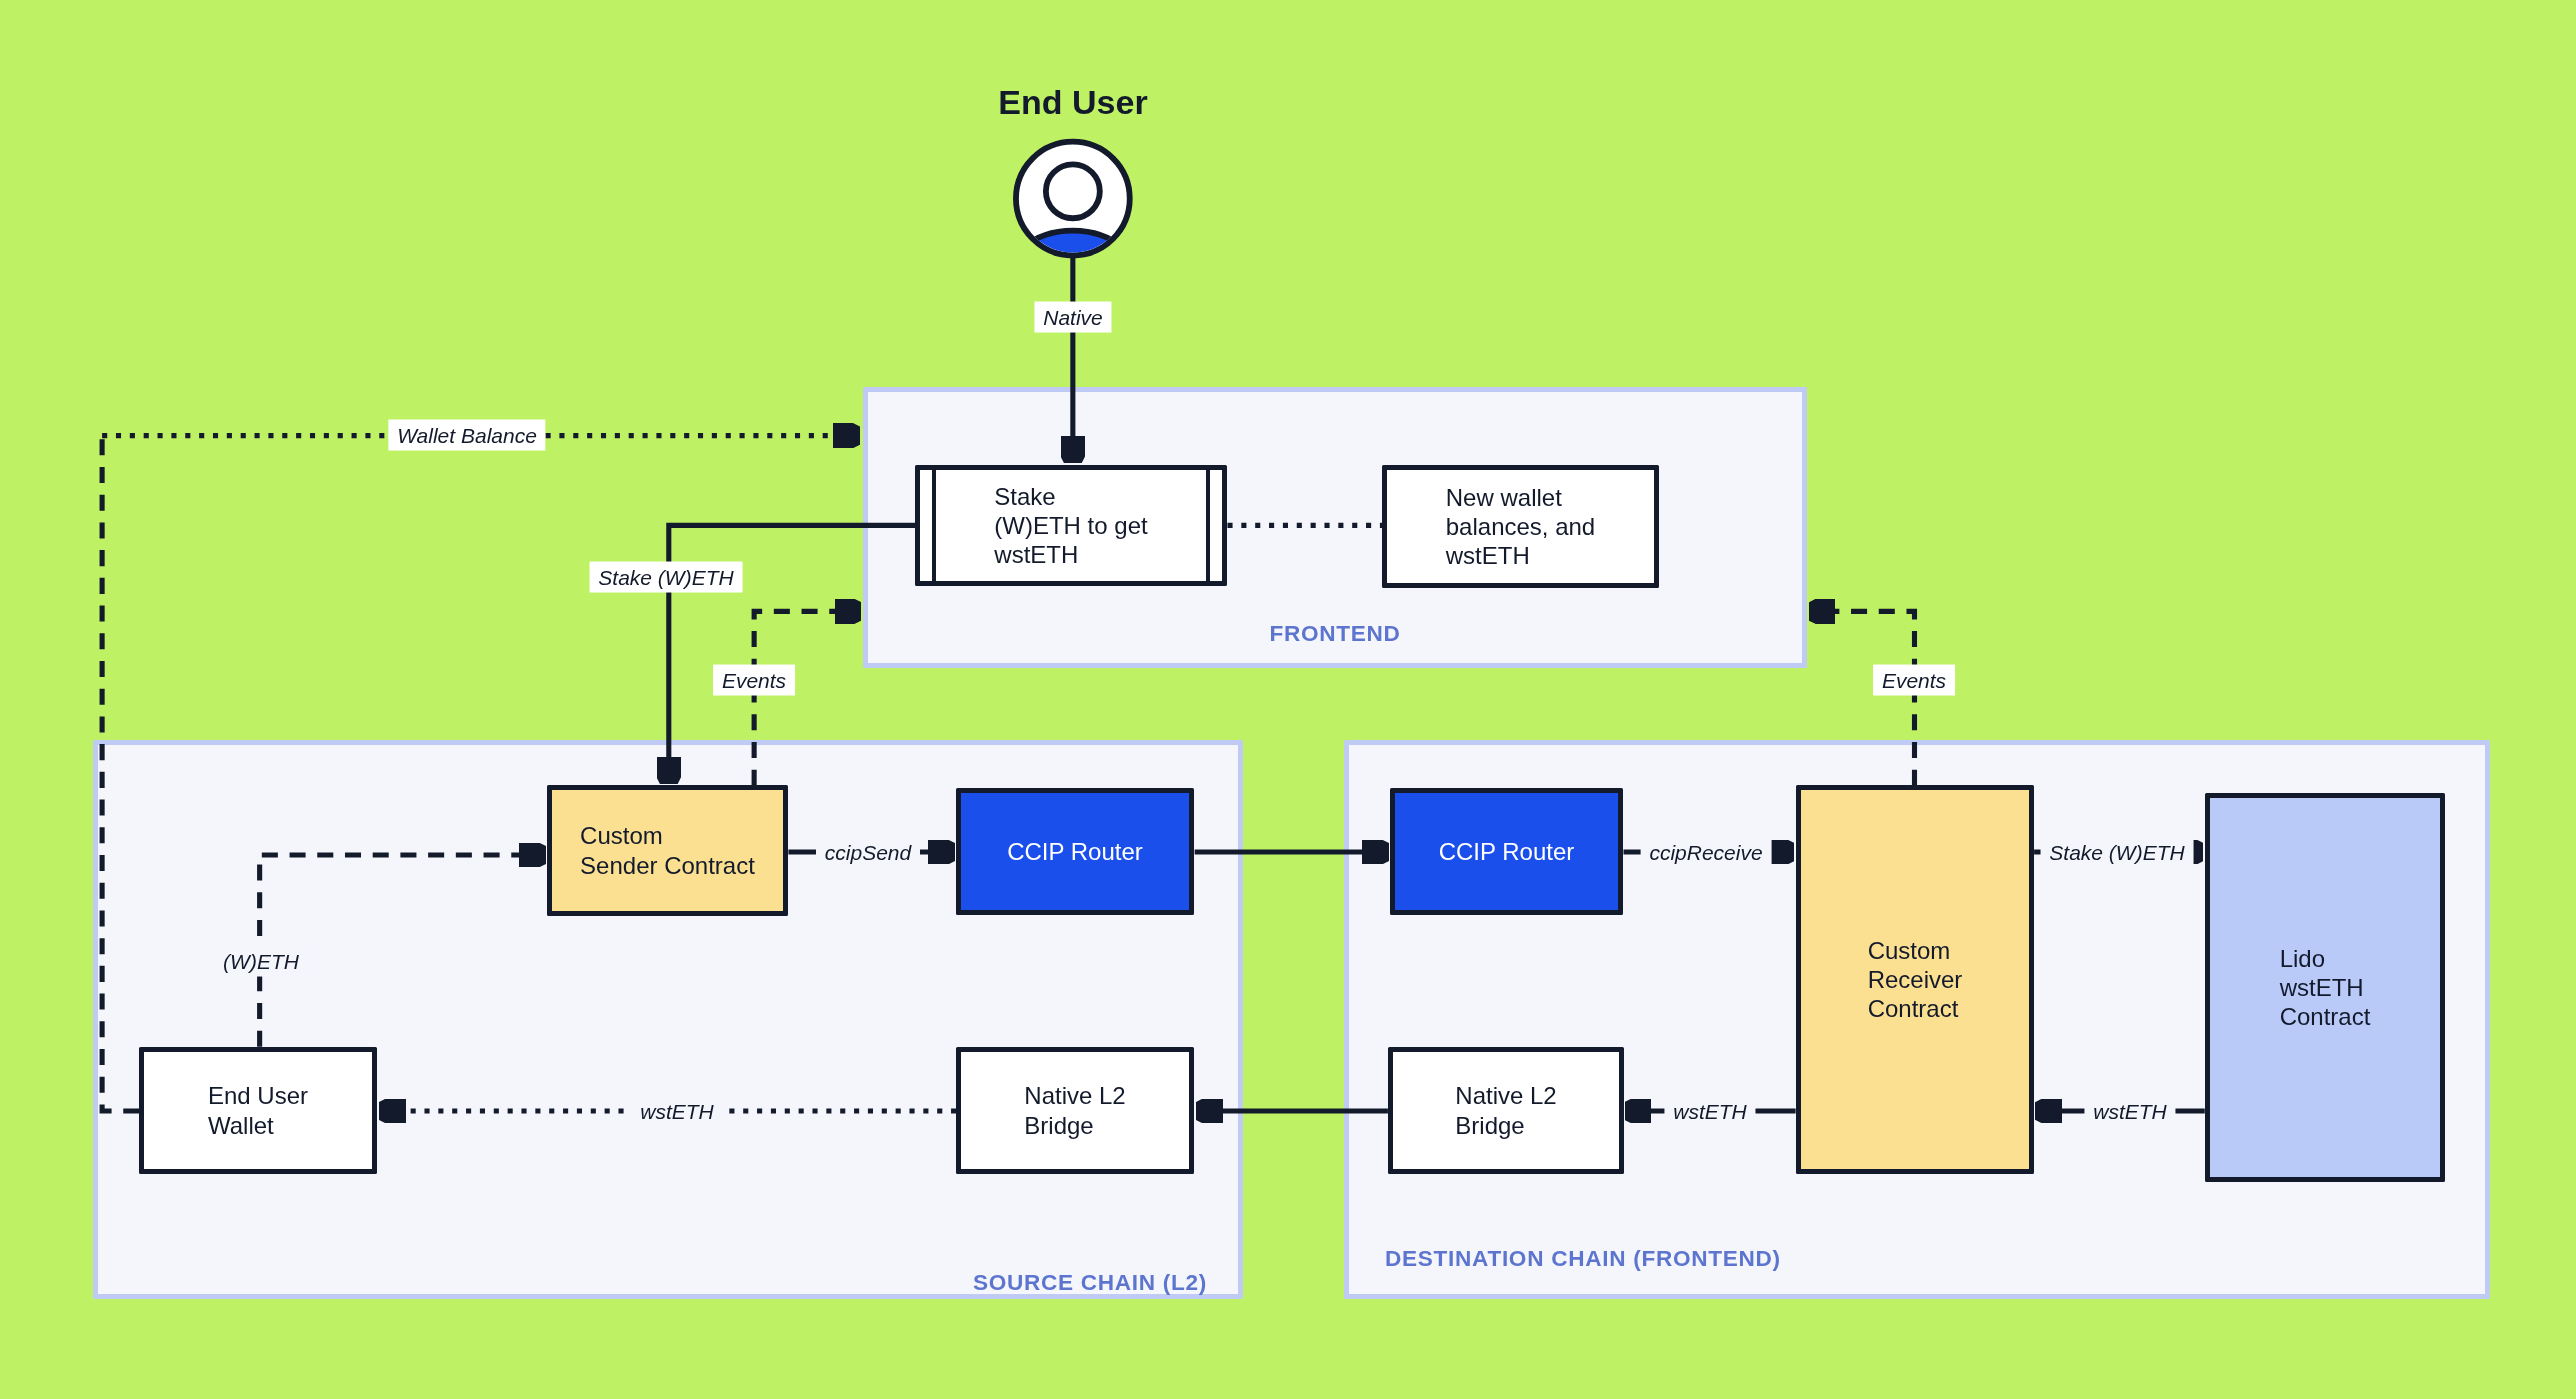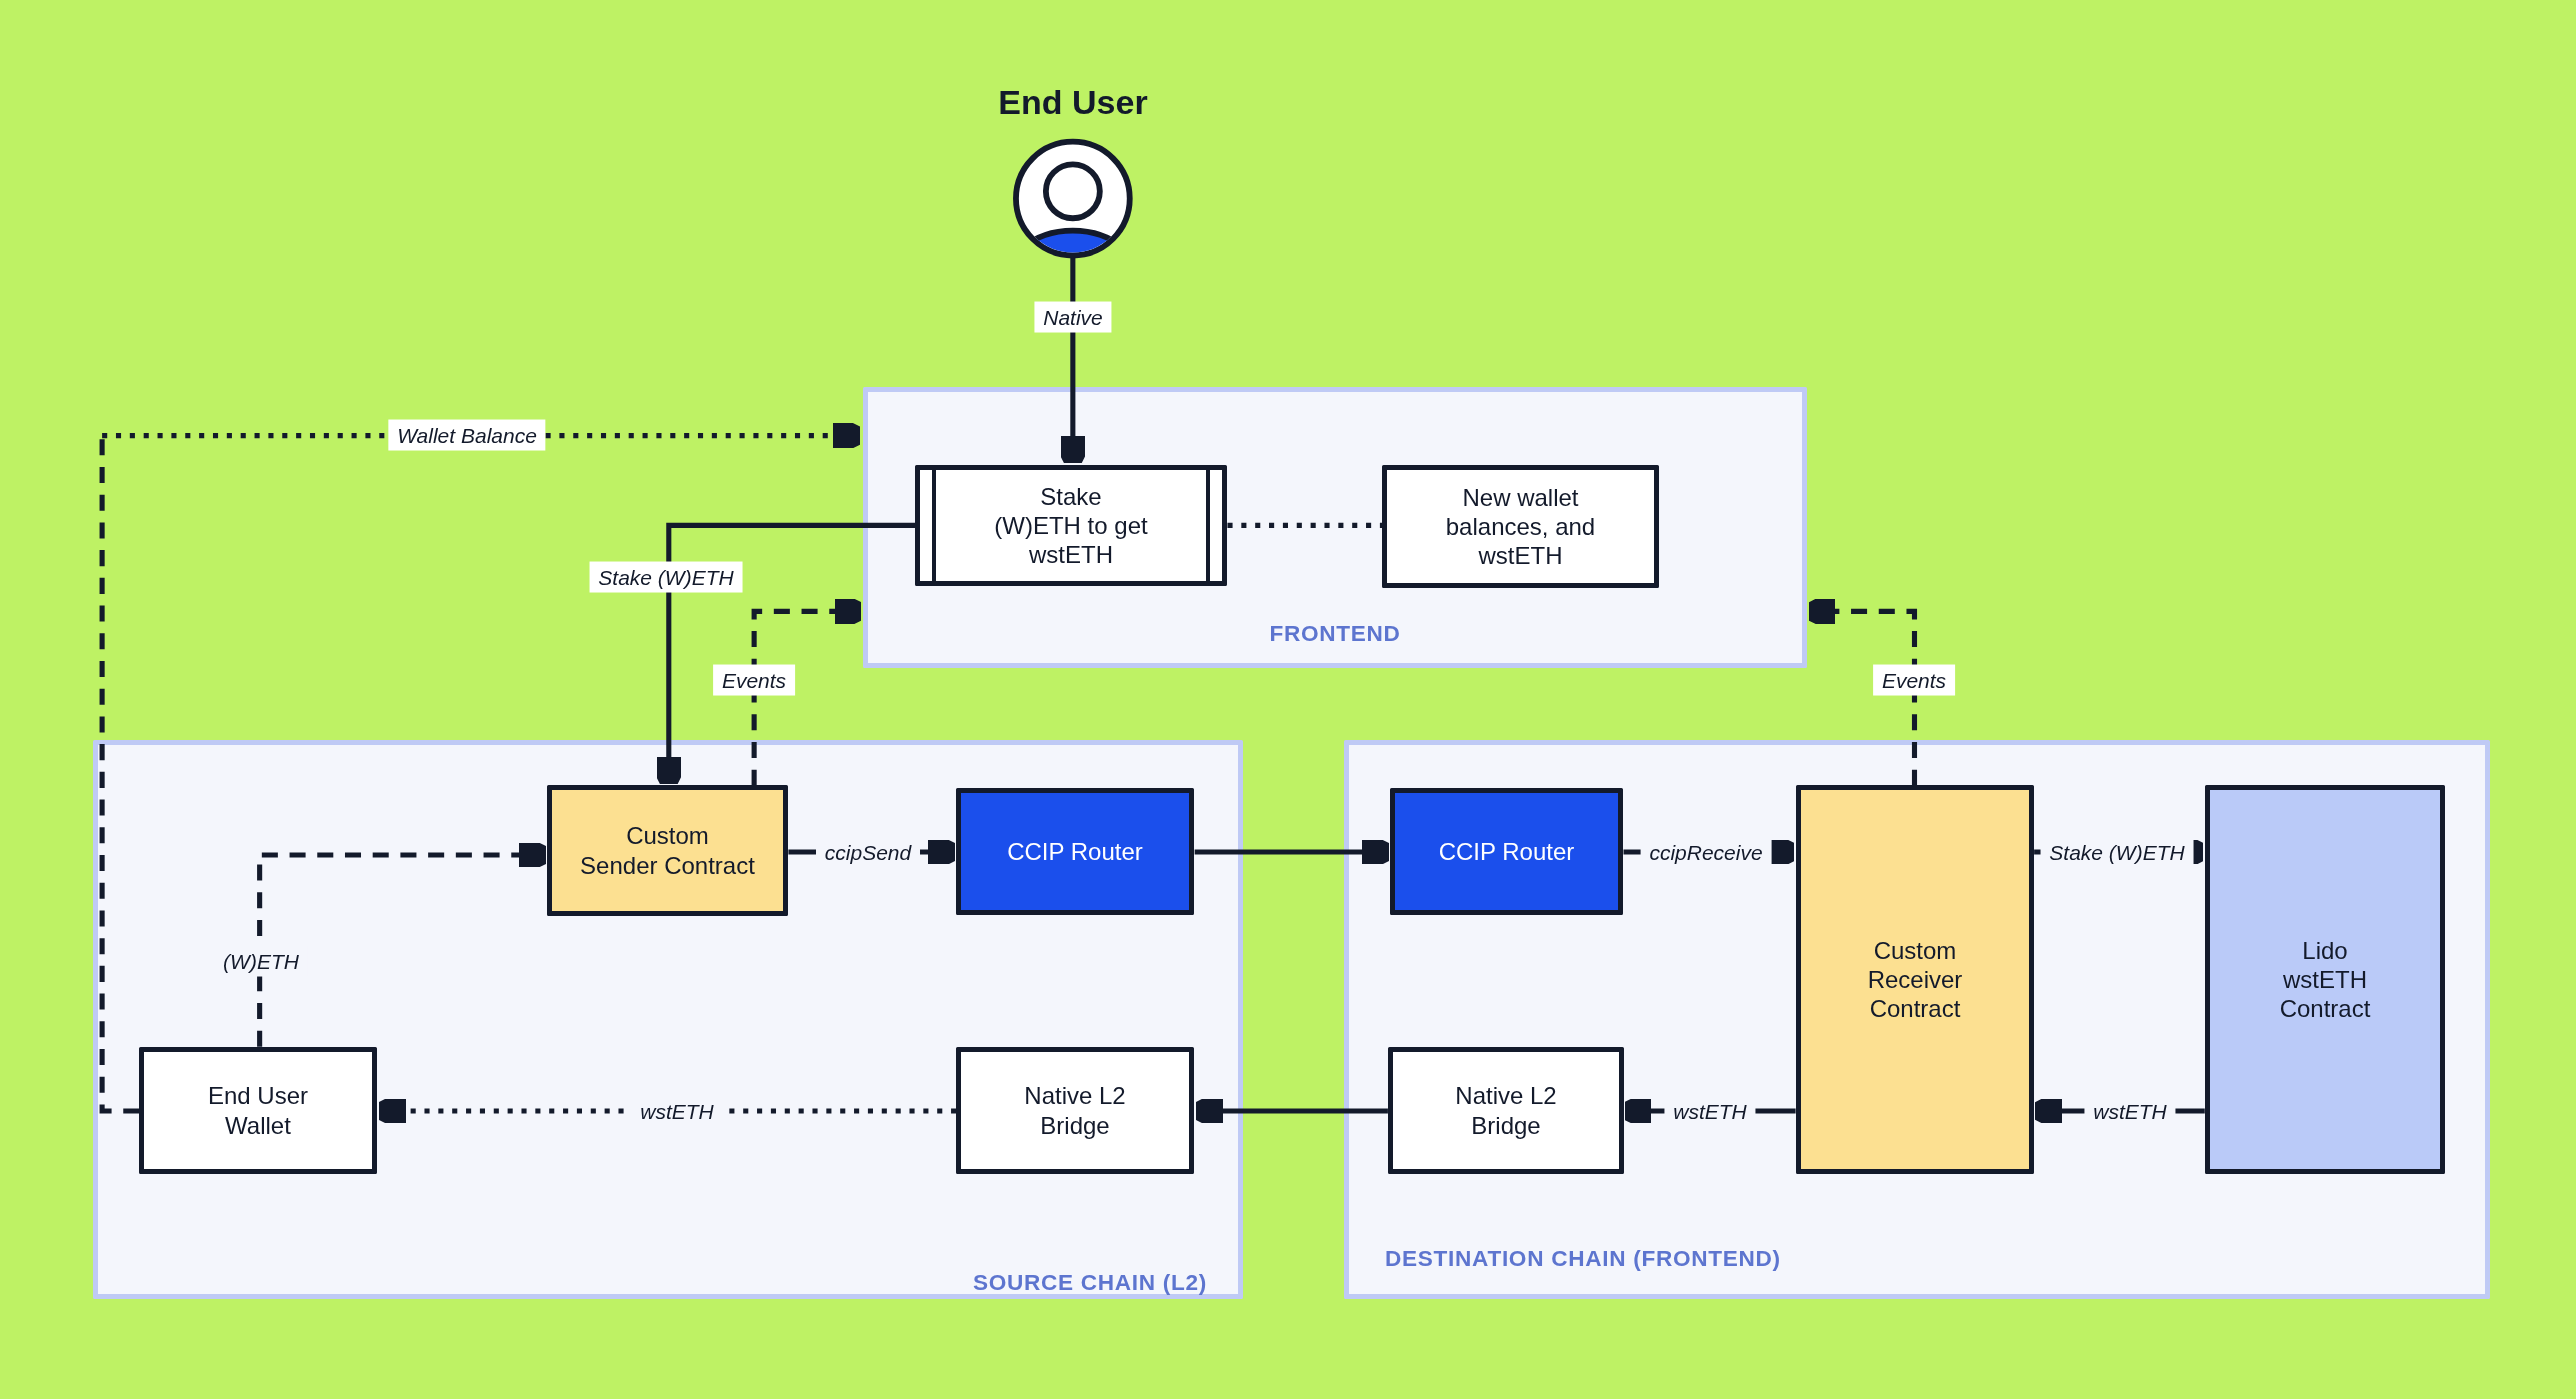--- a/index.html
+++ b/index.html
@@ -31,26 +31,26 @@
 
   
   .lines{position:absolute;left:0;top:0;z-index:2;}
   .lines path, .lines line{fill:none;stroke:var(--line);stroke-width:7;}
   .dash{stroke-dasharray:22 16;}
   .dot{stroke-dasharray:7 12;}
 
   
   .node{
     position:absolute;display:flex;align-items:center;justify-content:center;
-    text-align:center;border:5.1px solid var(--line);border-radius:1.5px;
+    text-align:left;border:5.1px solid var(--line);border-radius:1.5px;
     background:#ffffff;font-size:24px;line-height:1.22;z-index:3;
   }
   .node.blue{background:var(--accent);color:#ffffff;}
   .node.yellow{background:var(--yellow);}
-  .node.periwinkle{background:var(--periwinkle);}
+  .node.periwinkle{background:var(--periwinkle);margin-top:8px;}
   .ml{white-space:pre-line;}
   .pp-bar{position:absolute;top:0;bottom:0;width:4.4px;background:var(--line);}
   .pp-bar.l{left:11.7px;} .pp-bar.r{right:11.7px;}
 
   
   .edge-label{
     position:absolute;transform:translate(-50%,-50%);
     font-style:italic;font-size:21px;line-height:1.2;padding:2.9px 8.8px;
     z-index:4;white-space:nowrap;text-align:center;
   }

